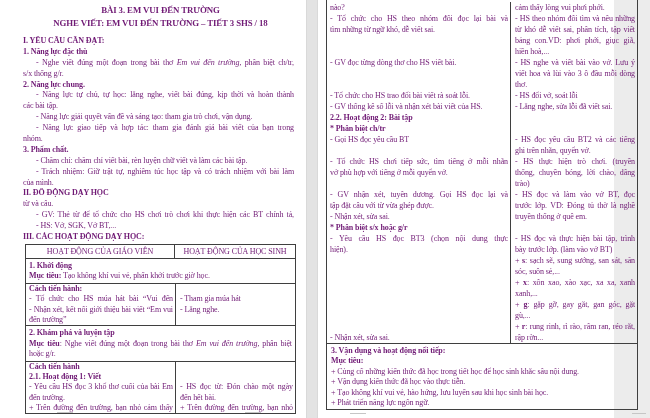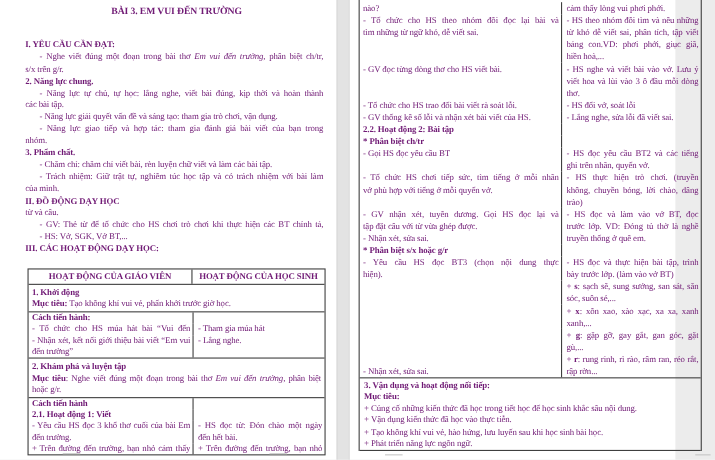--- a/index.html
+++ b/index.html
@@ -28,21 +28,21 @@
   #p1-title .ln{font-size:8.8px; line-height:13px; height:13px; white-space:nowrap;}
 
   
   #p1-flow{position:absolute; left:23px; top:36px; width:271px;}
 
   
   #p1-table{position:absolute; left:25px; top:244px; width:269px;
     border:1px solid #3f3f3f;}
   #p1-table .ln{line-height:10.4px; height:10.4px;}
   .thead{display:flex; border-bottom:1px solid #3f3f3f;}
-  .thead .hc{font-weight:bold; font-size:8px; text-align:center; padding:2px 1px; letter-spacing:-0.1px;}
+  .thead .hc{font-weight:normal; font-size:8px; text-align:center; padding:2px 1px; letter-spacing:-0.1px;}
   .thead .hl{width:149px; border-right:1px solid #3f3f3f; box-sizing:border-box;}
   .thead .hr{flex:1;}
   .trow{border-bottom:1px solid #3f3f3f;}
   .trow:last-child{border-bottom:none;}
   .trow.span{padding:2px 3px 1px 3px;}
   .pair{display:flex;}
   .pair .cl{width:150px; border-right:1px solid #3f3f3f; box-sizing:border-box; padding:0 2px 0 3px;}
   .pair .cr{flex:1; padding:0 2px 0 4px; overflow:hidden;}
   .pair.end .cl{display:flex; flex-direction:column; justify-content:flex-end;}
 
@@ -78,25 +78,27 @@
       <span></span>
       <span></span>
       <span></span>
   </div>
   <div id="mark-tl-h" class="mark"></div>
   <div id="mark-tl-v" class="mark"></div>
 
   <div id="page-left" class="page">
     <div id="p1-title">
         <div class="ln"><span class="b">BÀI 3. EM VUI ĐẾN TRƯỜNG</span></div>
+        <div class="ln"><span class="b">NGHE VIẾT: EM VUI ĐẾN TRƯỜNG – TIẾT 3 SHS / 18</span></div>
       </div>
     <div id="p1-flow">
         <div class="ln"><span class="b">I. YÊU CẦU CẦN ĐẠT:</span></div>
+        <div class="ln"><span class="b">1. Năng lực đặc thù</span></div>
         <div class="ln j ind"><span>- Nghe viết đúng một đoạn trong bài thơ </span><span class="i">Em vui đến trường</span><span>, phân biệt ch/tr,</span></div>
-        <div class="ln"><span>s/x trên g/r.</span></div>
+        <div class="ln"><span>s/x thống g/r.</span></div>
         <div class="ln"><span class="b">2. Năng lực chung.</span></div>
         <div class="ln j ind"><span>- Năng lực tự chủ, tự học: lắng nghe, viết bài đúng, kịp thời và hoàn thành</span></div>
         <div class="ln"><span>các bài tập.</span></div>
         <div class="ln ind"><span>- Năng lực giải quyết vấn đề và sáng tạo: tham gia trò chơi, vận dụng.</span></div>
         <div class="ln j ind"><span>- Năng lực giao tiếp và hợp tác: tham gia đánh giá bài viết của bạn trong</span></div>
         <div class="ln"><span>nhóm.</span></div>
         <div class="ln"><span class="b">3. Phẩm chất.</span></div>
         <div class="ln ind"><span>- Chăm chỉ: chăm chỉ viết bài, rèn luyện chữ viết và làm các bài tập.</span></div>
         <div class="ln j ind"><span>- Trách nhiệm: Giữ trật tự, nghiêm túc học tập và có trách nhiệm với bài làm</span></div>
         <div class="ln"><span>của mình.</span></div>
@@ -254,21 +256,21 @@
               <div class="ln"><span>ghi trên nhãn, quyển vở.</span></div>
             </div>
           </div>
           <div class="pair">
             <div class="cl">
               <div class="ln j"><span>- Tổ chức HS chơi tiếp sức, tìm tiếng ở mỗi nhãn</span></div>
               <div class="ln"><span>vở phù hợp với tiếng ở mỗi quyển vở.</span></div>
             </div>
             <div class="cr">
               <div class="ln j"><span>- HS thực hiện trò chơi. (truyền</span></div>
-              <div class="ln j"><span>không, chuyền bóng, lời chào, dâng</span></div>
+              <div class="ln j"><span>thống, chuyền bóng, lời chào, dâng</span></div>
               <div class="ln"><span>trào)</span></div>
             </div>
           </div>
           <div class="pair">
             <div class="cl">
               <div class="ln j"><span>- GV nhận xét, tuyên dương. Gọi HS đọc lại và</span></div>
               <div class="ln"><span>tập đặt câu với từ vừa ghép được.</span></div>
               <div class="ln"><span>- Nhận xét, sửa sai.</span></div>
             </div>
             <div class="cr">

